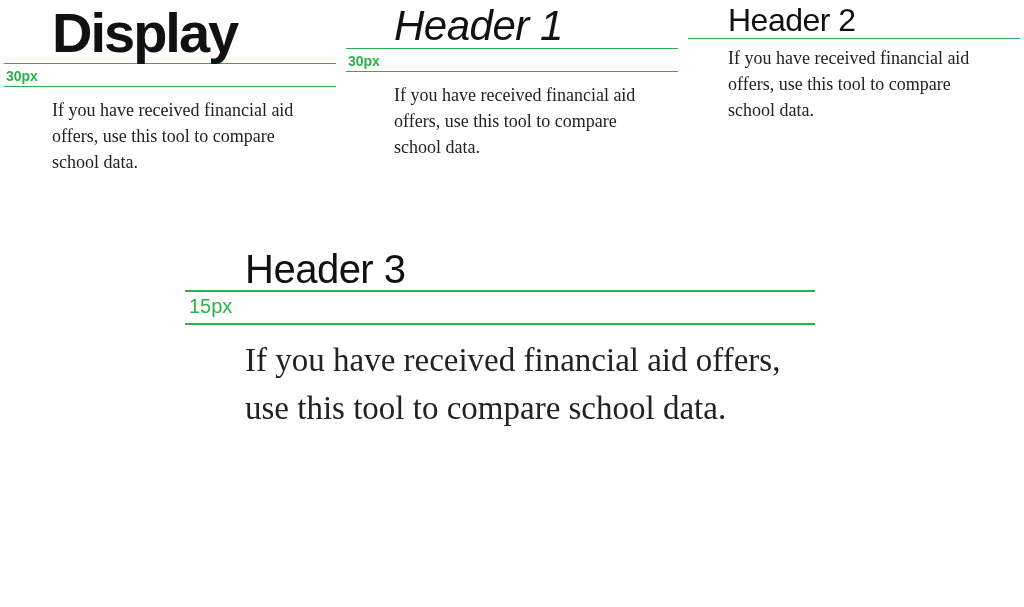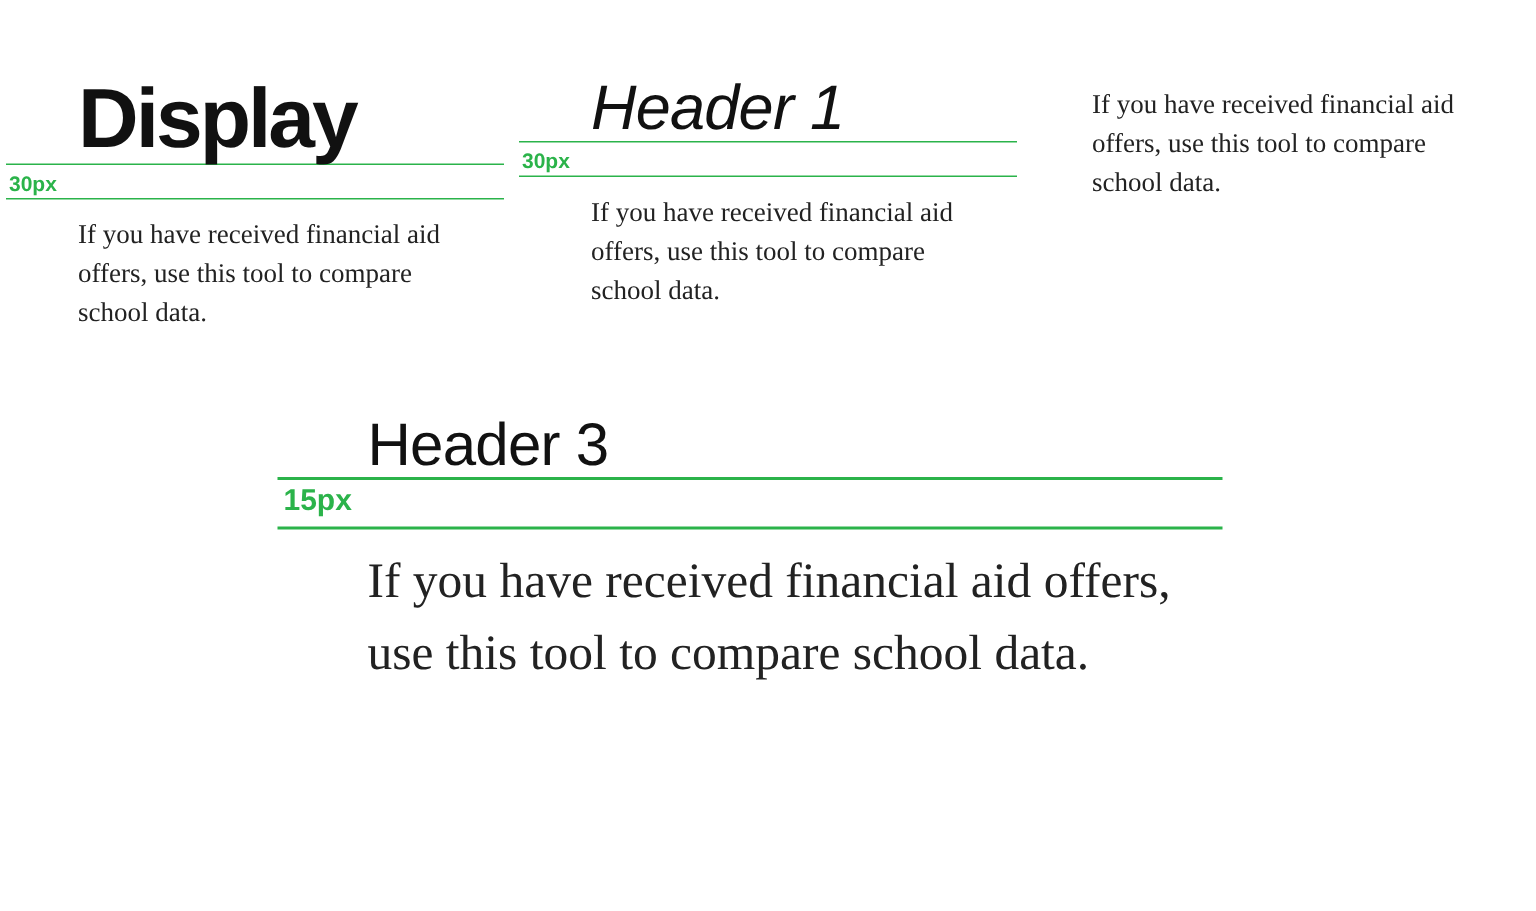--- a/index.html
+++ b/index.html
@@ -9,21 +9,20 @@
       background: #fff;
       font-family: Georgia, 'Times New Roman', serif;
       color: #1a1a1a;
       position: relative;
       overflow: hidden;
     }
     .row-top {
       display: flex;
       gap: 10px;
       padding: 4px 4px 0 4px;
-      margin-top: 46px;
     }
     .spec {
       flex: 1 1 0;
       min-width: 0;
     }
     .spec-heading {
       font-family: "Avenir Next", "Avenir", "Helvetica Neue", Helvetica, Arial, sans-serif;
       color: #111;
       letter-spacing: -0.5px;
       line-height: 1.05;
@@ -47,32 +46,32 @@
       line-height: 1.45;
       color: #222;
       padding: 10px 20px 0 48px;
     }
     .spec-h2 .body-text { padding-left: 40px; padding-top: 6px; }
 
     
     .spec-h3 {
       position: absolute;
       left: 185px;
-      top: 276px;
+      top: 248px;
       width: 630px;
     }
     .spec-h3 .spec-heading {
       font-size: 40px;
       font-weight: 400;
       padding-left: 60px;
       border-bottom: 2px solid #2bb34a;
     }
     .spec-h3 .gap-label {
       font-size: 20px;
-      font-weight: 700;
+      font-weight: 400;
       padding: 3px 0 5px 4px;
       border-bottom: 2px solid #2bb34a;
     }
     .spec-h3 .body-text {
       font-size: 33px;
       line-height: 1.45;
       padding: 12px 0 0 60px;
     }
   </style>
 </head>
@@ -86,20 +85,21 @@
     <div class="body-text">If you have received financial aid offers, use this tool to compare school data.</div>
   </div>
 
   <div class="spec spec-h1">
     <div class="spec-heading">Header 1</div>
     <div class="gap-label">30px</div>
     <div class="body-text">If you have received financial aid offers, use this tool to compare school data.</div>
   </div>
 
   <div class="spec spec-h2">
+    <div class="spec-heading">Header 2</div>
     <div class="body-text">If you have received financial aid offers, use this tool to compare school data.</div>
   </div>
 
 </div>
 
 <div class="spec spec-h3">
   <div class="spec-heading">Header 3</div>
   <div class="gap-label">15px</div>
   <div class="body-text">If you have received financial aid offers, use this tool to compare school data.</div>
 </div>

